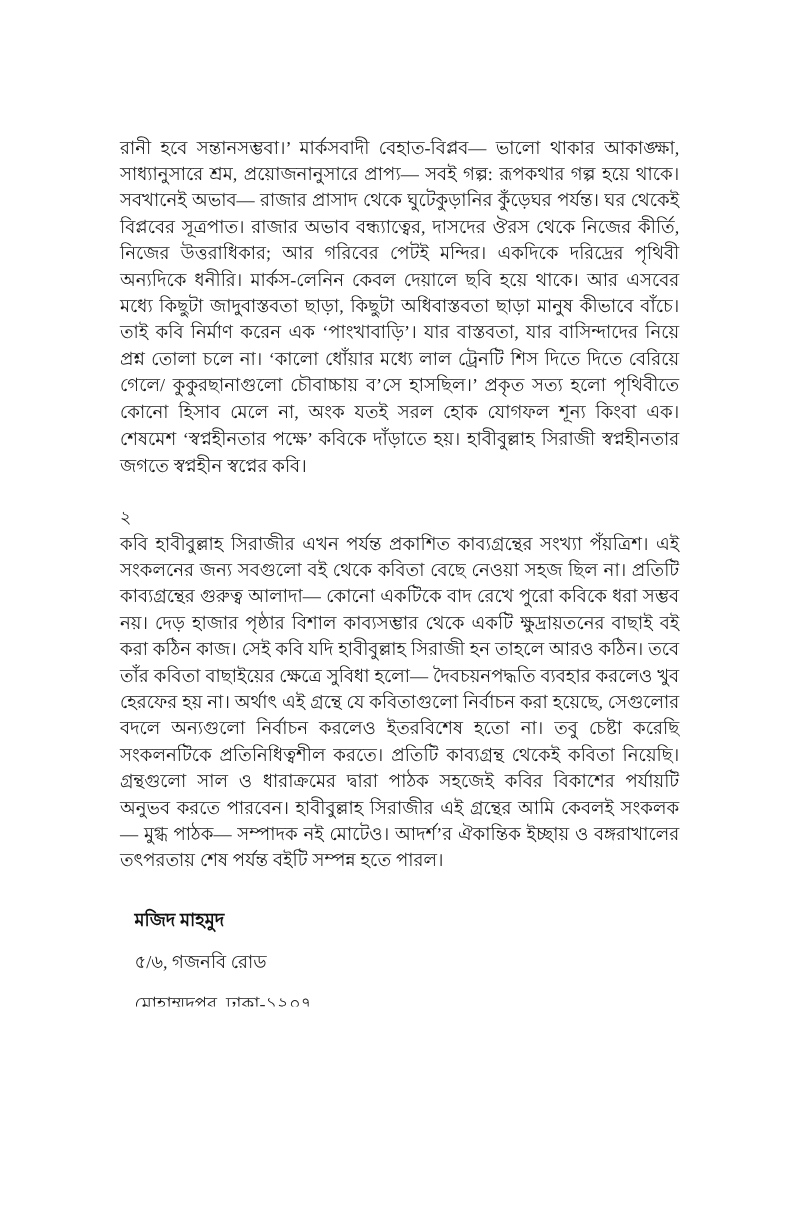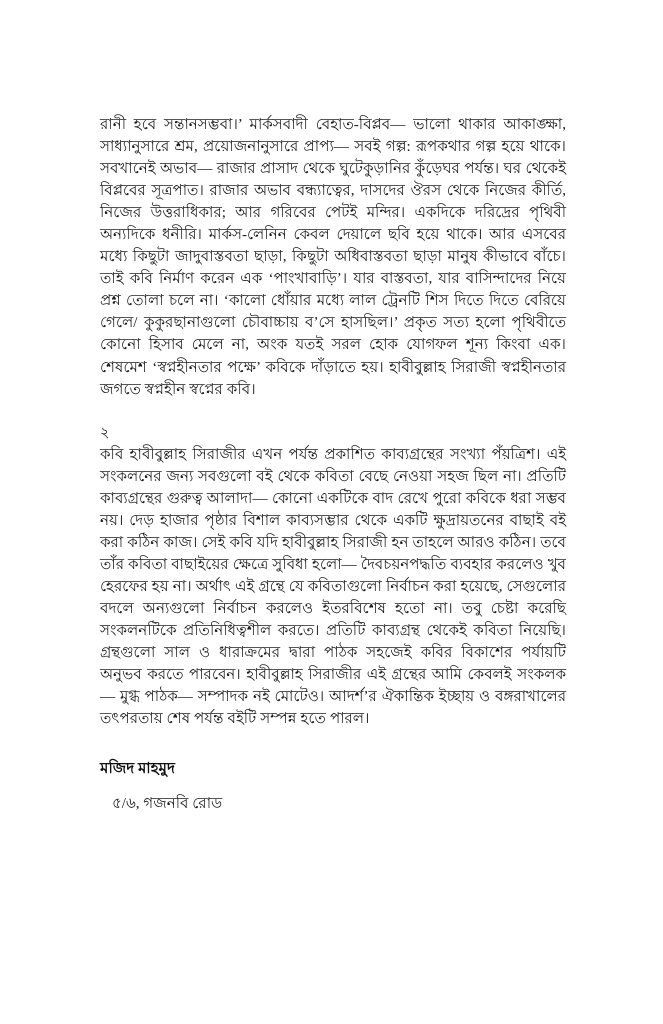--- a/index.html
+++ b/index.html
@@ -49,21 +49,21 @@
     line-height: 21px;
     text-align: left;
     color: #1a1a1a;
   }
 
   .signature-block {
     margin-top: 28px;
   }
 
   .sig-name {
-    margin: 0;
+    margin: 12px;
     font-size: 15.1px;
     line-height: 23px;
     font-weight: bold;
     color: #111111;
   }
 
   .sig-line {
     margin: 12px;
     font-size: 15.1px;
     line-height: 23px;
@@ -112,20 +112,21 @@
 
     <div class="section-gap"></div>
 
     <p class="section-number">২</p>
 
     <p class="para">কবি হাবীবুল্লাহ সিরাজীর এখন পর্যন্ত প্রকাশিত কাব্যগ্রন্থের সংখ্যা পঁয়ত্রিশ। এই সংকলনের জন্য সবগুলো বই থেকে কবিতা বেছে নেওয়া সহজ ছিল না। প্রতিটি কাব্যগ্রন্থের গুরুত্ব আলাদা— কোনো একটিকে বাদ রেখে পুরো কবিকে ধরা সম্ভব নয়। দেড় হাজার পৃষ্ঠার বিশাল কাব্যসম্ভার থেকে একটি ক্ষুদ্রায়তনের বাছাই বই করা কঠিন কাজ। সেই কবি যদি হাবীবুল্লাহ সিরাজী হন তাহলে আরও কঠিন। তবে তাঁর কবিতা বাছাইয়ের ক্ষেত্রে সুবিধা হলো— দৈবচয়নপদ্ধতি ব্যবহার করলেও খুব হেরফের হয় না। অর্থাৎ এই গ্রন্থে যে কবিতাগুলো নির্বাচন করা হয়েছে, সেগুলোর বদলে অন্যগুলো নির্বাচন করলেও ইতরবিশেষ হতো না। তবু চেষ্টা করেছি সংকলনটিকে প্রতিনিধিত্বশীল করতে। প্রতিটি কাব্যগ্রন্থ থেকেই কবিতা নিয়েছি। গ্রন্থগুলো সাল ও ধারাক্রমের দ্বারা পাঠক সহজেই কবির বিকাশের পর্যায়টি অনুভব করতে পারবেন। হাবীবুল্লাহ সিরাজীর এই গ্রন্থের আমি কেবলই সংকলক— মুগ্ধ পাঠক— সম্পাদক নই মোটেও। আদর্শ’র ঐকান্তিক ইচ্ছায় ও বঙ্গরাখালের তৎপরতায় শেষ পর্যন্ত বইটি সম্পন্ন হতে পারল।</p>
 
     <div class="signature-block">
       <p class="sig-name">মজিদ মাহমুদ</p>
       <p class="sig-line">৫/৬, গজনবি রোড</p>
+      <p class="sig-line">মোহাম্মদপুর, ঢাকা-১২০৭</p>
     </div>
 
   </div>
 
   <div class="footer">
     <span class="footer-page-number">১৪</span>
     <span class="footer-dot"></span>
     <span class="footer-title">হাবীবুল্লাহ সিরাজী</span>
   </div>
 

